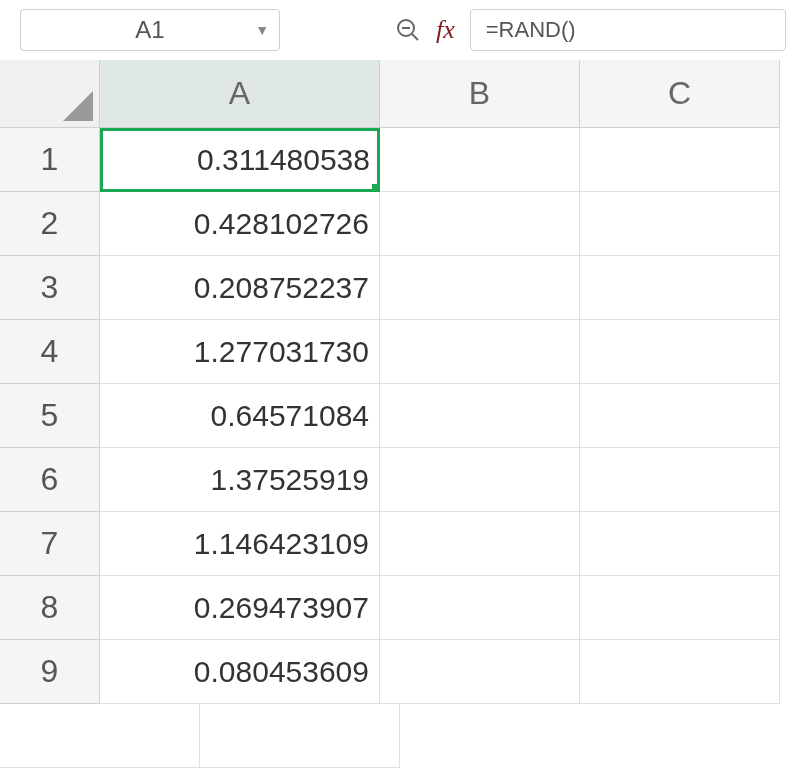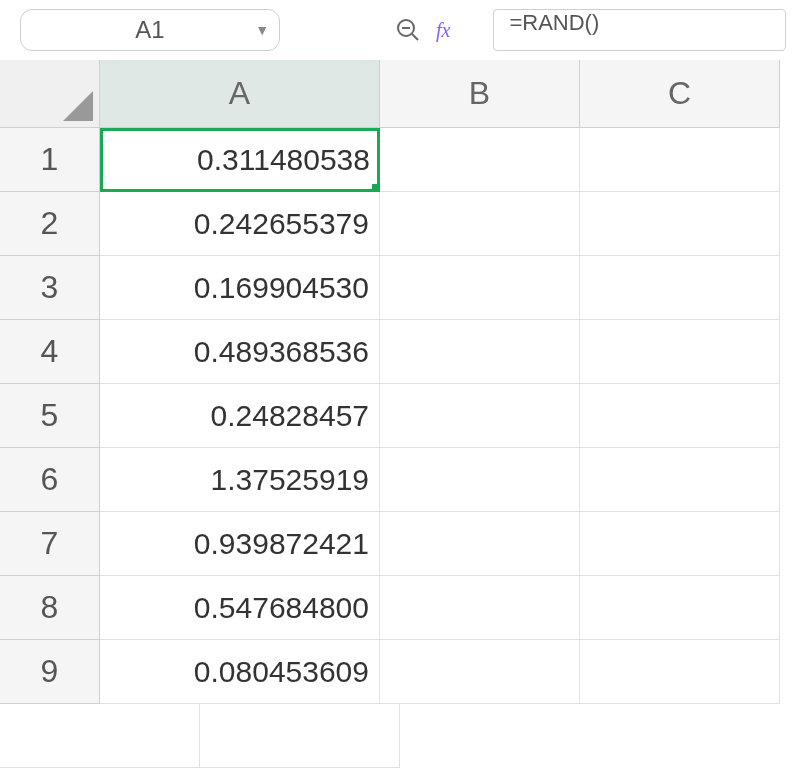--- a/index.html
+++ b/index.html
@@ -18,21 +18,21 @@
       display: flex;
       align-items: center;
       padding: 10px 20px;
       gap: 15px;
       height: 60px;
     }
     .name-box {
       width: 260px;
       height: 42px;
       border: 1px solid #cfcfcf;
-      border-radius: 12px;
+      border-radius: 4px;
       display: flex;
       align-items: center;
       justify-content: center;
       position: relative;
       background: #ffffff;
       font-size: 24px;
       color: #555;
       cursor: pointer;
       text-align: right;
     }
@@ -45,38 +45,37 @@
     .zoom-icon {
       width: 26px;
       height: 26px;
       display: flex;
       align-items: center;
       justify-content: center;
       cursor: pointer;
       margin-left: 100px;
     }
     .fx-label {
-      font-size: 20px;
+      font-size: 26px;
       font-style: italic;
-      color: #8b5cf6;
+      color: #7f1d1d;
       font-family: "Times New Roman", serif;
       cursor: pointer;
     }
     .formula-input {
       flex: 1;
       height: 42px;
       border: 1px solid #cfcfcf;
       border-radius: 4px;
       padding: 0 15px;
       font-size: 22px;
       color: #555;
       display: flex;
-      align-items: flex-start;
-      background: #ffffff;
-      margin-left: 28px;
+      align-items: center;
+      background: #ffffff;
     }
     .grid {
       display: flex;
       flex-direction: column;
     }
     .header-row {
       display: flex;
       height: 68px;
     }
     .corner-cell {
@@ -193,57 +192,57 @@
     </div>
 
 <div class="data-row">
       <div class="row-header">1</div>
       <div class="cell col-a selected">0.311480538<div class="fill-handle"></div></div>
       <div class="cell col-b"></div>
       <div class="cell col-c"></div>
     </div>
     <div class="data-row">
       <div class="row-header">2</div>
-      <div class="cell col-a">0.242655379</div>
+      <div class="cell col-a">0.428102726</div>
       <div class="cell col-b"></div>
       <div class="cell col-c"></div>
     </div>
     <div class="data-row">
       <div class="row-header">3</div>
-      <div class="cell col-a">0.169904530</div>
+      <div class="cell col-a">0.208752237</div>
       <div class="cell col-b"></div>
       <div class="cell col-c"></div>
     </div>
     <div class="data-row">
       <div class="row-header">4</div>
-      <div class="cell col-a">0.489368536</div>
+      <div class="cell col-a">1.277031730</div>
       <div class="cell col-b"></div>
       <div class="cell col-c"></div>
     </div>
     <div class="data-row">
       <div class="row-header">5</div>
-      <div class="cell col-a">0.24828457</div>
+      <div class="cell col-a">0.64571084</div>
       <div class="cell col-b"></div>
       <div class="cell col-c"></div>
     </div>
     <div class="data-row">
       <div class="row-header">6</div>
       <div class="cell col-a">1.37525919</div>
       <div class="cell col-b"></div>
       <div class="cell col-c"></div>
     </div>
     <div class="data-row">
       <div class="row-header">7</div>
-      <div class="cell col-a">0.939872421</div>
+      <div class="cell col-a">1.146423109</div>
       <div class="cell col-b"></div>
       <div class="cell col-c"></div>
     </div>
     <div class="data-row">
       <div class="row-header">8</div>
-      <div class="cell col-a">0.547684800</div>
+      <div class="cell col-a">0.269473907</div>
       <div class="cell col-b"></div>
       <div class="cell col-c"></div>
     </div>
     <div class="data-row">
       <div class="row-header">9</div>
       <div class="cell col-a">0.080453609</div>
       <div class="cell col-b"></div>
       <div class="cell col-c"></div>
     </div>
     <div class="data-row">

